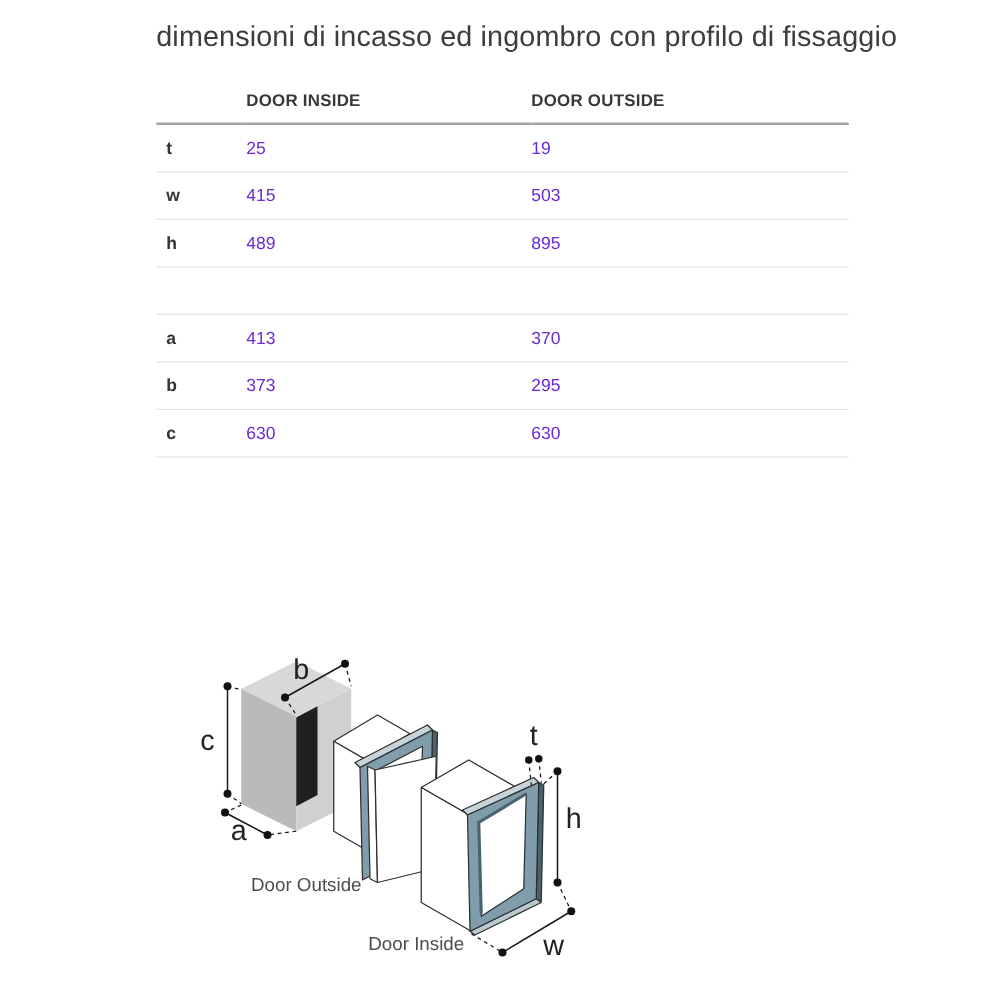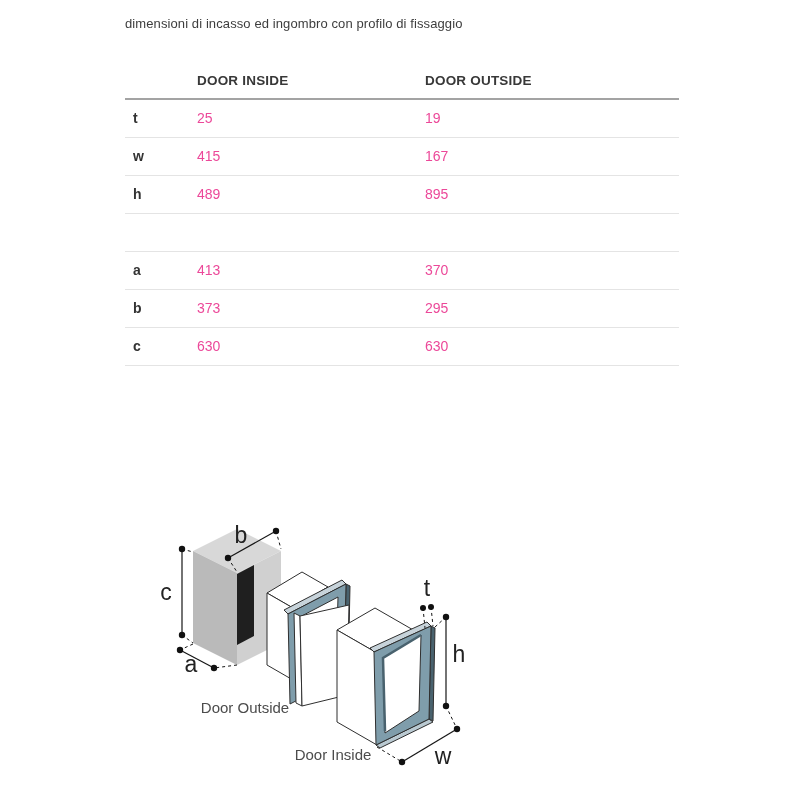--- a/index.html
+++ b/index.html
@@ -2,36 +2,36 @@
 <html><head>
 <meta charset="utf-8">
 <style>
   html,body{margin:0;padding:0;}
   body{
     width:800px;height:800px;background:#ffffff;overflow:hidden;position:relative;
     font-family:"Liberation Sans", sans-serif;
   }
   .page-title{
     position:absolute;left:125px;top:16px;width:620px;
-    font-size:13px;font-weight:400;color:#3d3d3d;letter-spacing:.1px;
+    font-size:23px;font-weight:400;color:#3d3d3d;letter-spacing:.1px;
   }
   table.dims{
     position:absolute;left:125px;top:62px;width:554px;
     border-collapse:collapse;table-layout:fixed;
   }
   table.dims col.c-label{width:72px;}
   table.dims col.c-in{width:228px;}
   table.dims col.c-out{width:254px;}
   table.dims th{
     text-align:left;font-size:13.5px;font-weight:700;color:#383838;
     padding:11px 0 10px 0;letter-spacing:.2px;
   }
   table.dims thead tr{border-bottom:2px solid #a3a3a3;}
   table.dims tbody tr{border-bottom:1px solid #e4e4e4;height:38px;}
-  table.dims td{font-size:14px;color:#ec4899;padding:0;vertical-align:middle;}
+  table.dims td{font-size:14px;color:#6d28d9;padding:0;vertical-align:middle;}
   table.dims td.row-label{font-weight:700;color:#333;padding-left:8px;}
   svg text{font-family:"Liberation Sans", sans-serif;}
   .dim-label{font-size:23px;fill:#222;font-weight:300;}
   .caption{font-size:15px;fill:#4c4c4c;}
   .dimline{stroke:#161616;stroke-width:1.2;}
   .dashline{stroke:#161616;stroke-width:1;stroke-dasharray:3,3;fill:none;}
   .dot{fill:#111;}
   .outlined{stroke:#2f2f2f;stroke-width:1;stroke-linejoin:round;}
 </style>
 </head>
@@ -54,21 +54,21 @@
   </thead>
   <tbody>
       <tr>
         <td class="row-label">t</td>
         <td>25</td>
         <td>19</td>
       </tr>
       <tr>
         <td class="row-label">w</td>
         <td>415</td>
-        <td>167</td>
+        <td>503</td>
       </tr>
       <tr>
         <td class="row-label">h</td>
         <td>489</td>
         <td>895</td>
       </tr>
       <tr>
         <td class="row-label"></td>
         <td></td>
         <td></td>

